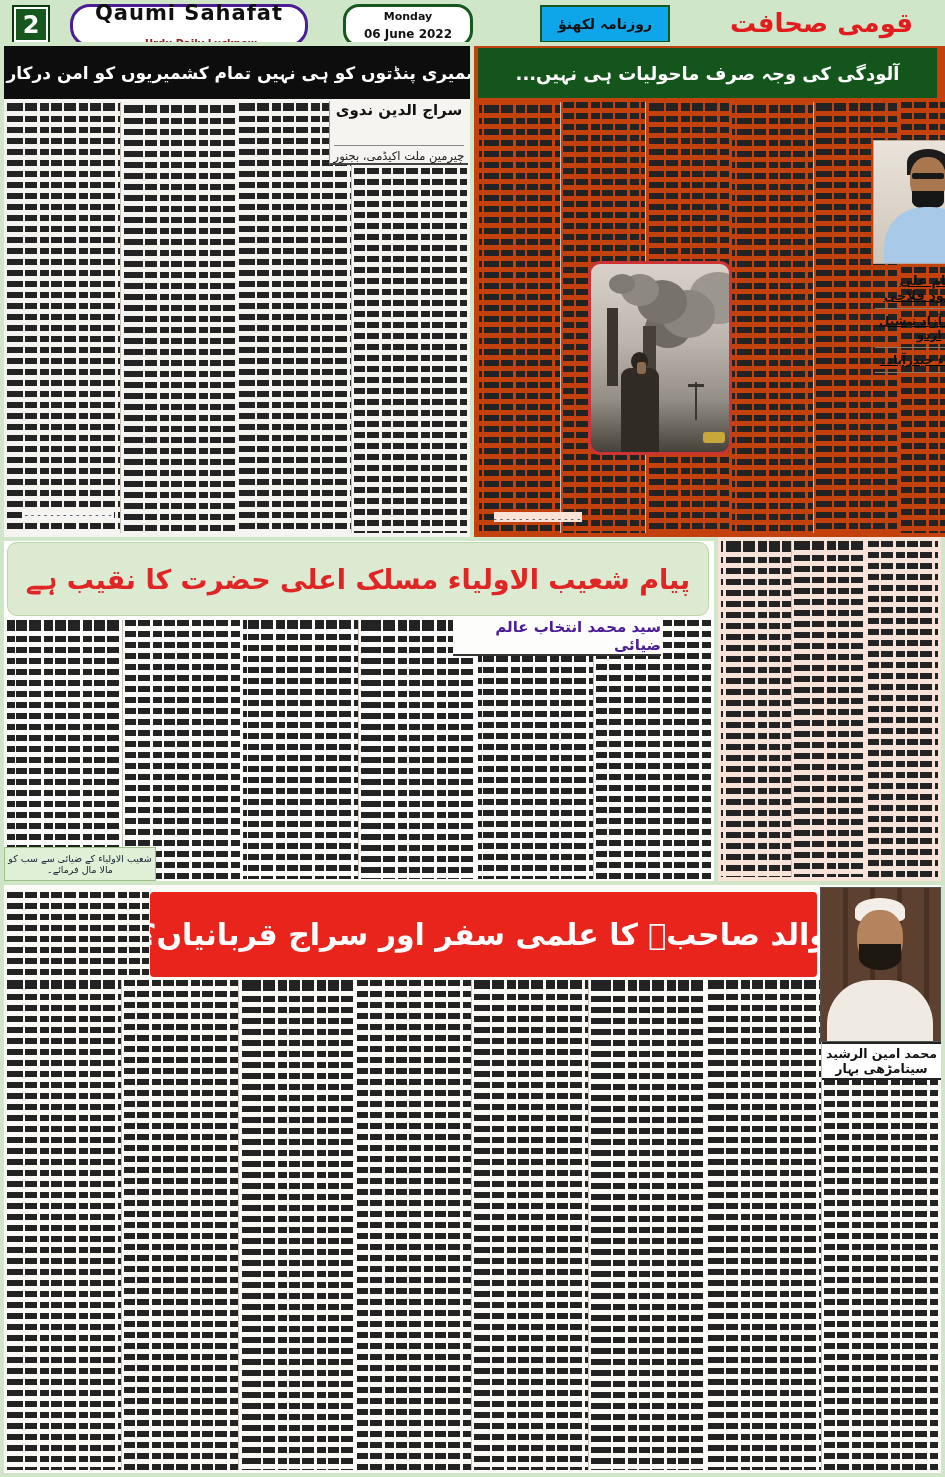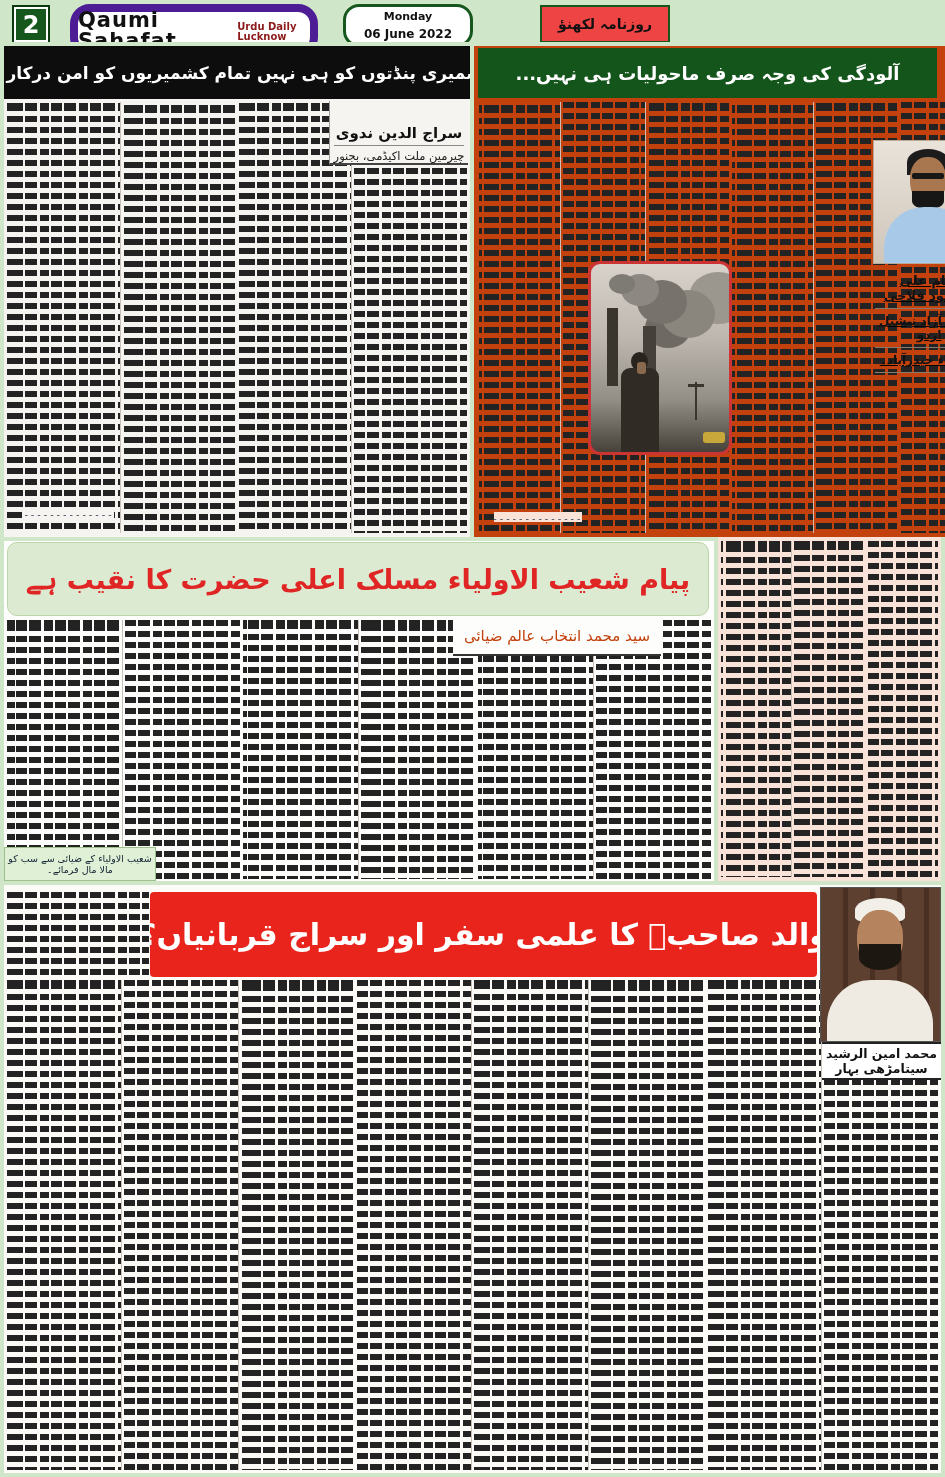--- a/index.html
+++ b/index.html
@@ -6,50 +6,50 @@
   #page{
     position:relative;width:945px;height:1477px;margin:0 auto;
     background:#cfe6c8;font-family:"DejaVu Sans",sans-serif;overflow:hidden;
   }
   .abs{position:absolute;}
   .sect{position:absolute;overflow:hidden;}
   
   #hdr{left:4px;top:3px;width:937px;height:39px;background:#cfe6c8;}
   #pagenum{left:8px;top:2px;width:34px;height:35px;background:#15571d;border:2px solid #0b3a10;
     color:#fff;font-weight:bold;font-size:24px;display:flex;align-items:center;justify-content:center;box-shadow:inset 0 0 0 2px #fff;}
-  #logo{left:66px;top:1px;width:232px;height:37px;background:#fff;border:8px solid #4c1d95;border-radius:20px;
-    display:flex;flex-direction:row;align-items:center;justify-content:center;line-height:1;gap:13px;}
+  #logo{left:66px;top:1px;width:232px;height:37px;background:#fff;border:3px solid #4c1d95;border-radius:20px;
+    display:flex;flex-direction:column;align-items:center;justify-content:center;line-height:1;gap:13px;}
   #logo .l1{font-size:21px;font-weight:bold;letter-spacing:1px;color:#111;}
   #logo .l2{font-size:10px;font-weight:bold;color:#8b1a1a;margin-top:2px;margin-left:24px;}
   #datebox{left:339px;top:1px;width:124px;height:37px;background:#fff;border:3px solid #15571d;border-radius:16px;
     display:flex;flex-direction:column;align-items:center;justify-content:center;line-height:1;}
   #datebox .l1{font-size:11px;font-weight:bold;color:#111;}
   #datebox .l2{font-size:12px;font-weight:bold;color:#111;margin-top:6px;}
-  #roznama{left:536px;top:2px;width:126px;height:34px;background:#ef4444;border:2px solid #15571d;
+  #roznama{left:536px;top:2px;width:126px;height:34px;background:#0ea5e9;border:2px solid #15571d;
     display:flex;align-items:center;justify-content:center;font-size:14px;font-weight:bold;color:#111;direction:rtl;}
   #mast-ur{right:12px;top:0;width:215px;height:39px;display:flex;align-items:center;justify-content:center;
     color:#e11d1d;font-weight:bold;font-size:26px;direction:rtl;}
   
   .cols{position:absolute;display:flex;direction:rtl;}
   .col{flex:1;margin:0 1px;
     background-image:repeating-linear-gradient(to bottom,#232323 0 6px,transparent 6px 11px);
     -webkit-mask-image:repeating-linear-gradient(to right,#000 0 11px,transparent 11px 13px,#000 13px 25px,transparent 25px 28px,#000 28px 37px,transparent 37px 39px);
     mask-image:repeating-linear-gradient(to right,#000 0 11px,transparent 11px 13px,#000 13px 25px,transparent 25px 28px,#000 28px 37px,transparent 37px 39px);
   }
   .col+.col{border-right:1px solid #c9c1b8;}
   .col:nth-child(2n){background-position:0 3px;-webkit-mask-position:5px 0;mask-position:5px 0;}
   .col:nth-child(3n){background-position:0 5px;-webkit-mask-position:9px 0;mask-position:9px 0;}
   .dots{position:absolute;font-size:11px;letter-spacing:2px;color:#5a6470;text-align:center;direction:rtl;line-height:10px;}
   .ur{direction:rtl;}
   
   #artA{left:4px;top:46px;width:466px;height:491px;background:#f5f4f1;}
   #artA .headline{position:absolute;left:0;top:0;width:466px;height:53px;background:#0d0d0d;color:#fff;
     display:flex;align-items:center;justify-content:center;font-size:17px;font-weight:bold;white-space:nowrap;overflow:hidden;}
   #bylineA{position:absolute;right:2px;top:55px;width:138px;height:62px;background:#f5f4f1;z-index:3;
-    border-left:1px solid #999;border-bottom:2px solid #444;display:flex;flex-direction:column;align-items:center;justify-content:flex-end;}
+    border-left:1px solid #999;border-bottom:2px solid #444;display:flex;flex-direction:column;align-items:center;justify-content:space-between;}
   #bylineA .n{font-size:15px;font-weight:bold;color:#111;}
   #bylineA .t{font-size:11.5px;color:#222;border-top:1px solid #888;margin-top:3px;padding-top:3px;}
   
   #artB{left:474px;top:46px;width:513px;height:491px;background:#c2410c;}
   #artBlow{left:718px;top:537px;width:223px;height:344px;background:#f9e3d9;}
   #artB .headline{position:absolute;left:4px;top:2px;width:459px;height:50px;background:#14551c;color:#fff;
     display:flex;align-items:center;justify-content:center;font-size:18px;font-weight:bold;white-space:nowrap;overflow:hidden;}
   #photoB{position:absolute;right:4px;top:94px;width:108px;height:122px;z-index:4;overflow:hidden;
     background:linear-gradient(#e9e3da,#cfc6ba);border:1px solid #b9a998;}
   #photoB .hair{position:absolute;left:33px;top:8px;width:42px;height:26px;background:#1c1c1c;border-radius:50% 50% 0 0;}
@@ -73,21 +73,21 @@
   #photoPollution .hand{position:absolute;left:46px;top:98px;width:9px;height:12px;background:#8a6a4e;border-radius:3px;}
   #photoPollution .pole{position:absolute;left:104px;top:118px;width:2px;height:38px;background:#3a362f;}
   #photoPollution .polet{position:absolute;left:97px;top:120px;width:16px;height:3px;background:#3a362f;}
   #photoPollution .taxi{position:absolute;left:112px;top:168px;width:22px;height:11px;background:#c8a83a;border-radius:3px;}
   
   #artC{left:4px;top:541px;width:710px;height:340px;background:#fdfdfb;}
   #artC .headline{position:absolute;left:3px;top:1px;width:702px;height:74px;background:#dcead2;border:1px solid #bcd4aa;border-radius:10px;
     color:#e02525;display:flex;align-items:center;justify-content:center;font-size:27px;font-weight:bold;white-space:nowrap;overflow:hidden;box-sizing:border-box;}
   #bylineC{position:absolute;left:449px;top:77px;width:208px;height:36px;background:#fdfdfb;z-index:3;
     border-bottom:2px solid #333;display:flex;align-items:center;justify-content:center;}
-  #bylineC .n{font-size:15px;font-weight:normal;color:#c2410c;}
+  #bylineC .n{font-size:15px;font-weight:bold;color:#4c1d95;}
   #closingC{position:absolute;left:0;bottom:0;width:152px;height:34px;background:#dff0d6;border:1px solid #9fc08b;z-index:3;
     display:flex;align-items:center;justify-content:center;font-size:9.5px;color:#123;padding:0 3px;box-sizing:border-box;text-align:center;}
   
   #artD{left:4px;top:885px;width:937px;height:588px;background:#fcfbf8;}
   #artD .headline{position:absolute;left:146px;top:7px;width:667px;height:85px;background:#e8241c;border-radius:4px;color:#fff;
     display:flex;align-items:center;justify-content:center;font-size:30px;font-weight:bold;white-space:nowrap;overflow:hidden;}
   #photoD{position:absolute;right:0;top:2px;width:119px;height:153px;z-index:4;overflow:hidden;border:1px solid #555;
     background:repeating-linear-gradient(90deg,#5d4030 0 22px,#4a3022 22px 27px);}
   #photoD .cap{position:absolute;left:34px;top:10px;width:50px;height:24px;background:#f2efe8;border-radius:50% 50% 20% 20%;}
   #photoD .head{position:absolute;left:36px;top:22px;width:46px;height:56px;background:#b5835d;border-radius:45%;}
@@ -106,20 +106,21 @@
     <div id="pagenum" class="abs">2</div>
     <div id="logo" class="abs">
       <div class="l1">Qaumi Sahafat</div>
       <div class="l2">Urdu Daily Lucknow</div>
     </div>
     <div id="datebox" class="abs">
       <div class="l1">Monday</div>
       <div class="l2">06 June 2022</div>
     </div>
     <div id="roznama" class="abs">روزنامہ لکھنؤ</div>
+    <div id="mast-ur" class="abs">قومی صحافت</div>
   </div>
 
   <div id="artA" class="sect">
     <div class="headline ur">کشمیری پنڈتوں کو ہی نہیں تمام کشمیریوں کو امن درکار ہے</div>
     <div id="bylineA">
       <div class="n ur">سراج الدین ندوی</div>
       <div class="t ur">چیرمین ملت اکیڈمی، بجنور</div>
     </div>
     <div class="cols" style="left:2px;right:2px;top:56px;bottom:4px;">
         <div class="col"></div>

